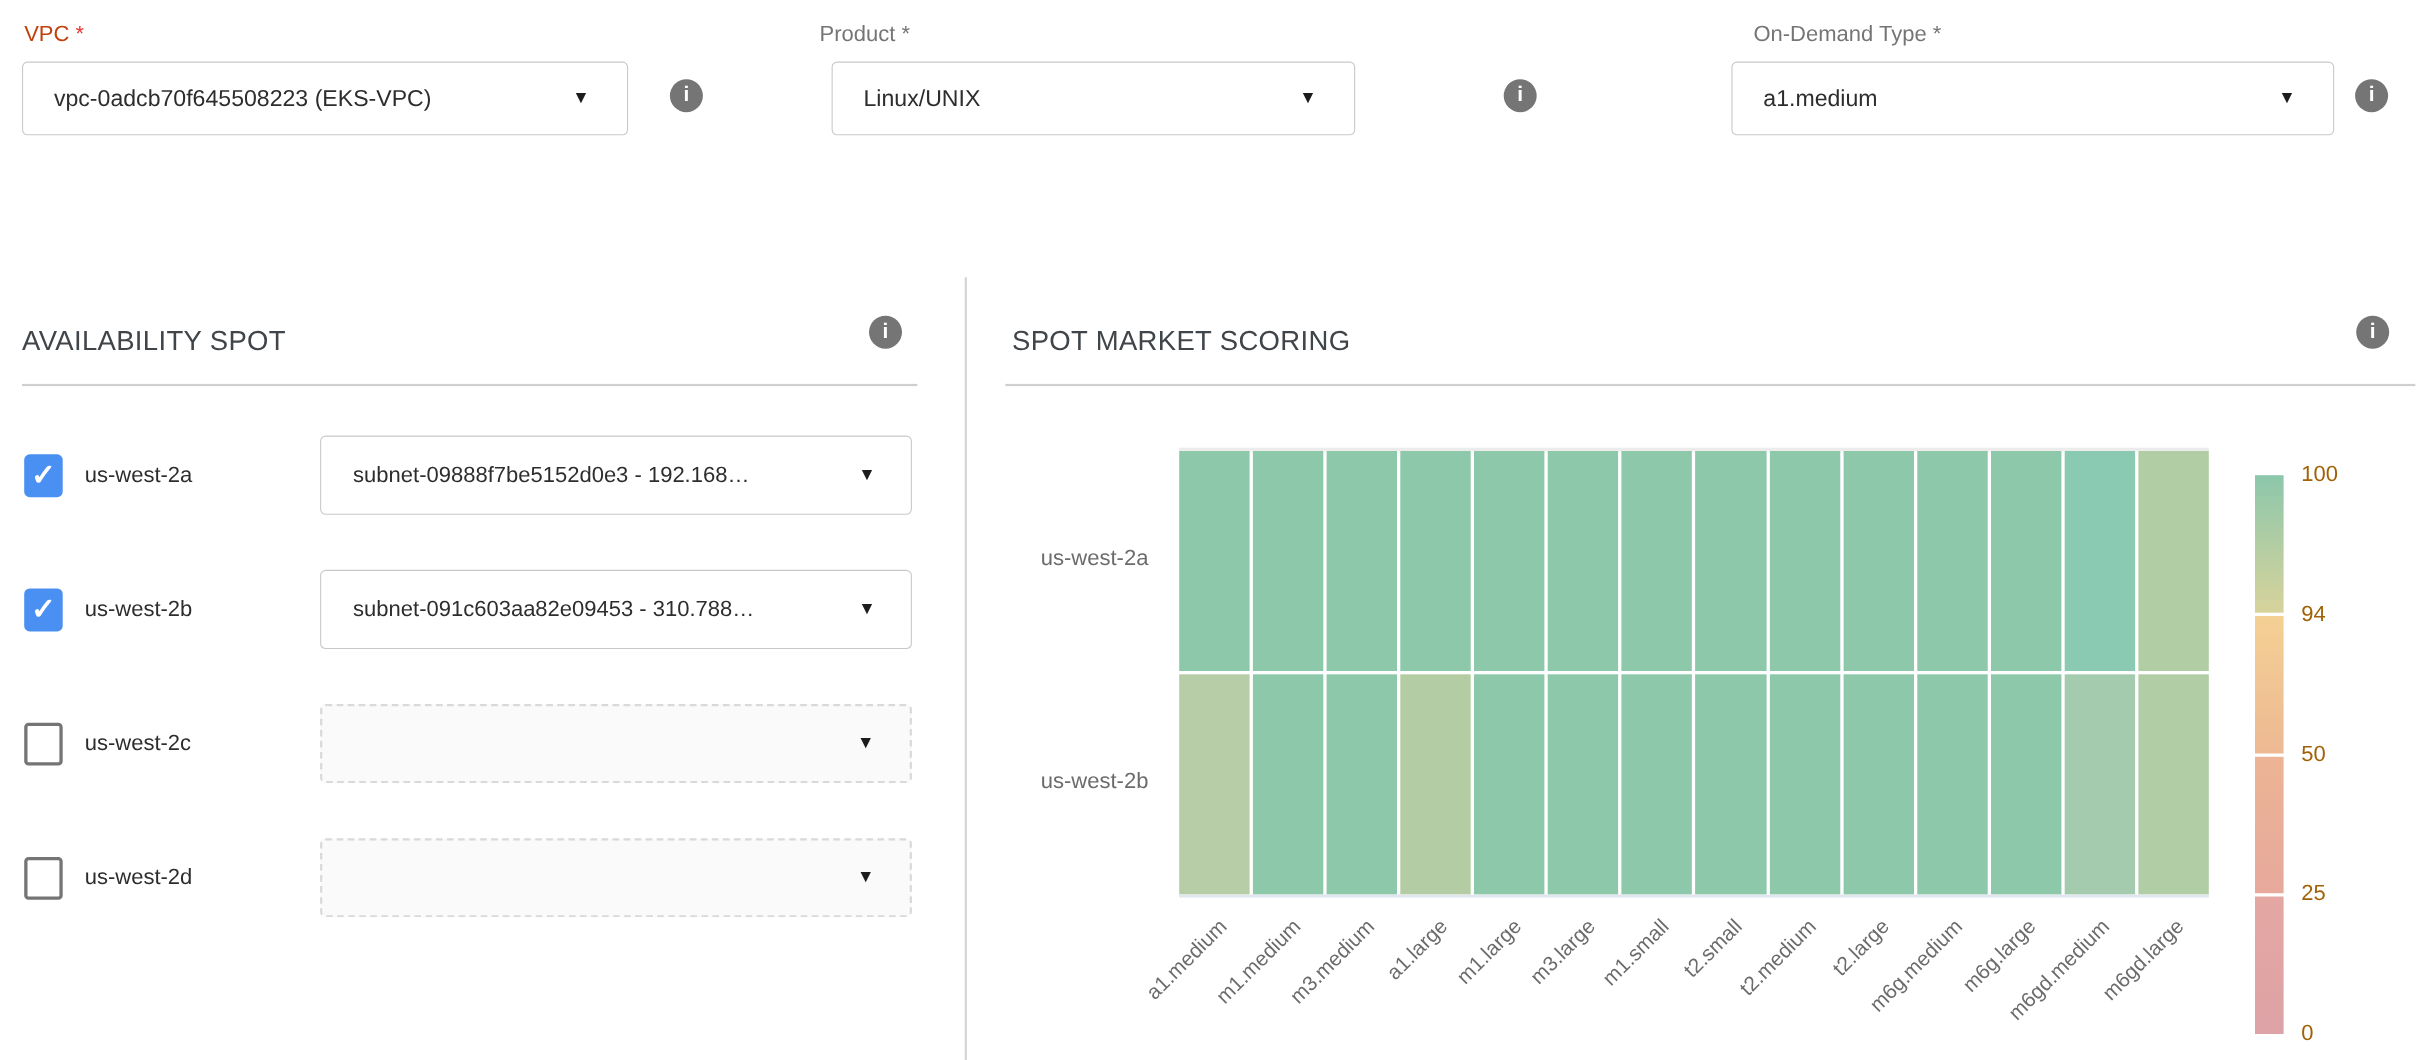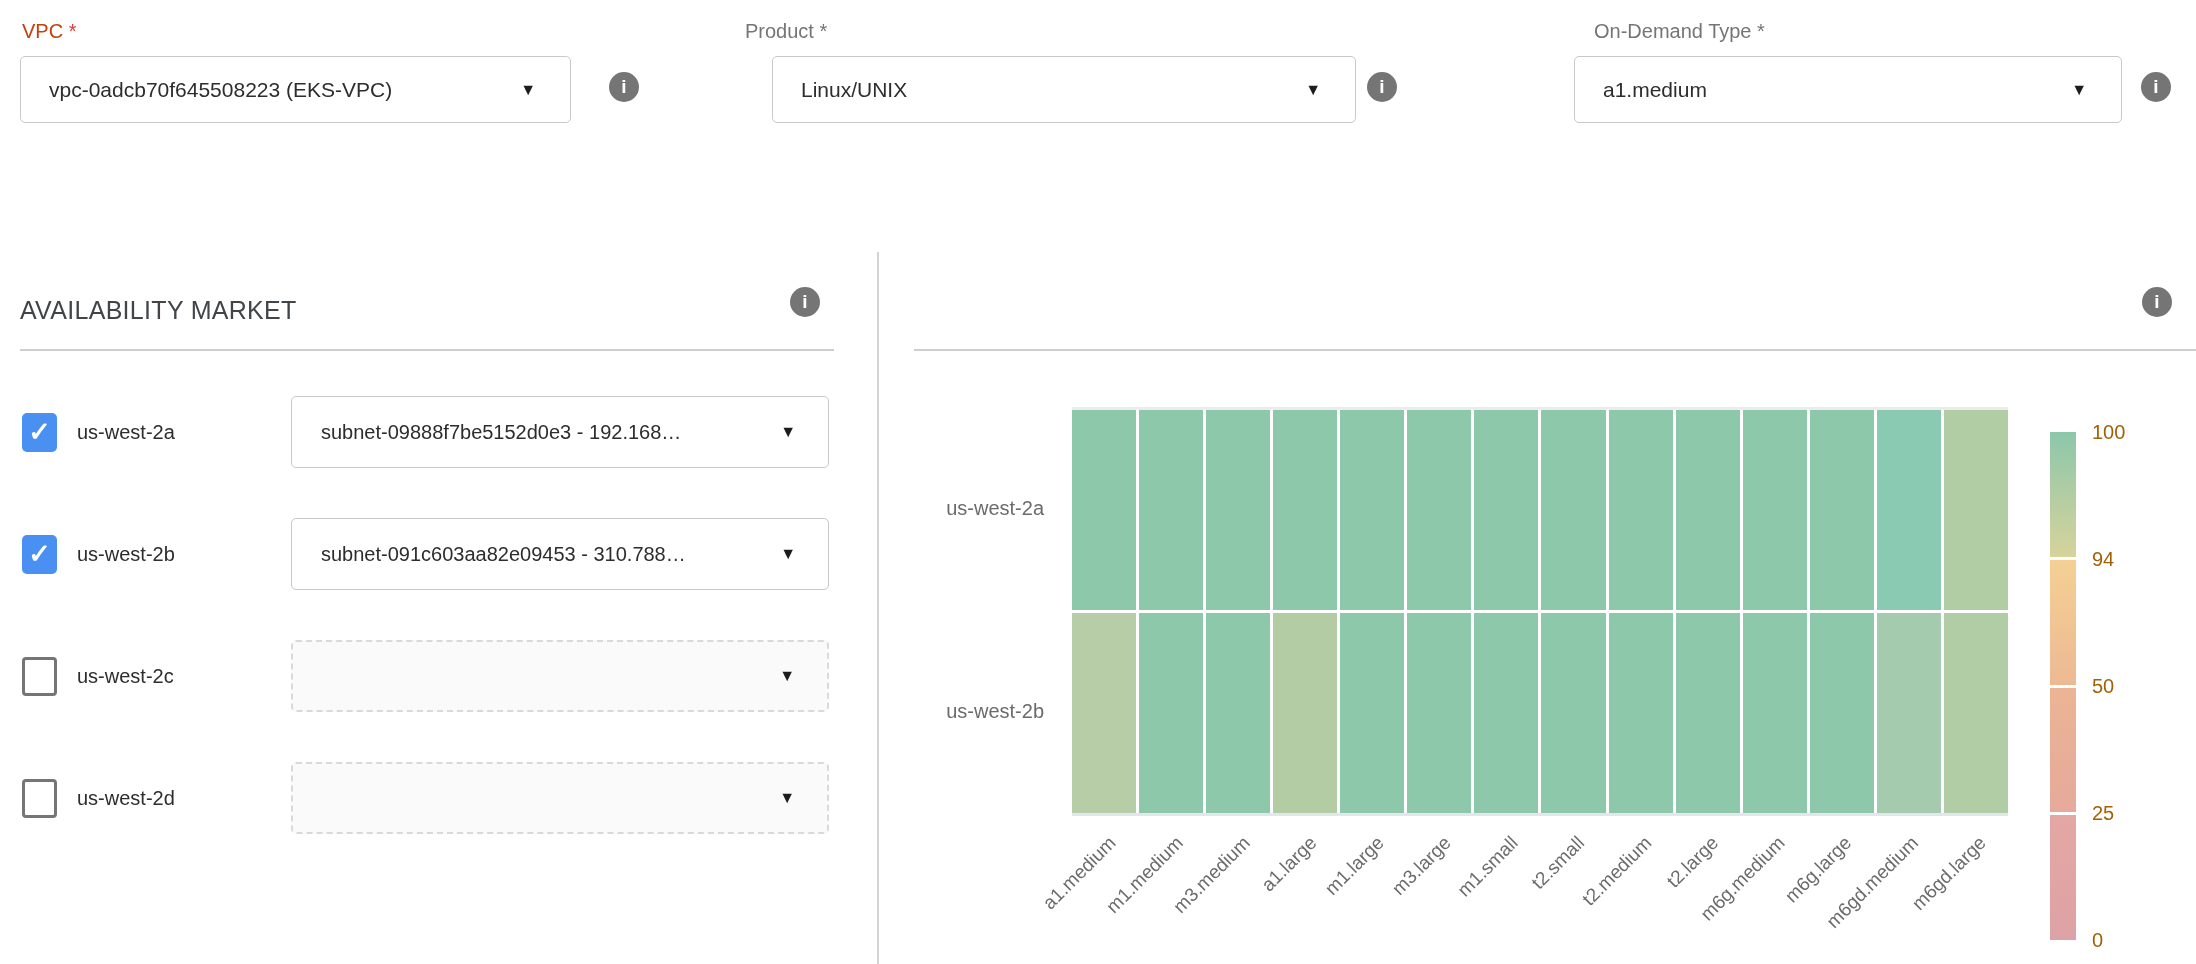--- a/index.html
+++ b/index.html
@@ -70,37 +70,37 @@
   <div class="select" style="left:20px; top:56px; width:551px;">
     <span>vpc-0adcb70f645508223 (EKS-VPC)</span>
     <span class="caret">▼</span>
   </div>
   <div class="info-icon" style="left:609px; top:72px;">i</div>
 
   <div class="field-label" style="left:745px; top:20px;">
     <span>Product</span>
     <span>*</span>
   </div>
-  <div class="select" style="left:756px; top:56px; width:584px;margin-left:16px;">
+  <div class="select" style="left:756px; top:56px; width:476px;">
     <span>Linux/UNIX</span>
     <span class="caret">▼</span>
   </div>
   <div class="info-icon" style="left:1367px; top:72px;">i</div>
 
   <div class="field-label" style="left:1554px; top:20px;margin-left:40px;">
     <span>On-Demand Type</span>
     <span>*</span>
   </div>
   <div class="select" style="left:1574px; top:56px; width:548px;">
     <span>a1.medium</span>
     <span class="caret">▼</span>
   </div>
   <div class="info-icon" style="left:2141px; top:72px;">i</div>
 
-  <div class="section-title" style="left:20px; top:296px;">AVAILABILITY MARKET</div>
+  <div class="section-title" style="left:20px; top:296px;">AVAILABILITY SPOT</div>
   <div class="info-icon" style="left:790px; top:287px;">i</div>
   <div class="hdivider" style="left:20px; top:349px; width:814px;"></div>
 
   <div>
       <div class="az-row" style="top: 396px;">
         <div class="checkbox checked" style="top: 17px;">
           <span class="check">✓</span>
         </div>
         <div class="zone-label">us-west-2a</div>
         <div class="subnet-select filled">
@@ -131,20 +131,21 @@
         <div class="zone-label">us-west-2d</div>
         <div class="subnet-select empty">
           <span></span>
           <span class="caret">▼</span>
         </div>
       </div>
     </div>
 
   <div class="vdivider" style="left:877px; top:252px; height:712px;"></div>
 
+  <div class="section-title" style="left:920px; top:296px;">SPOT MARKET SCORING</div>
   <div class="info-icon" style="left:2142px; top:287px;">i</div>
   <div class="hdivider" style="left:914px; top:349px; width:1282px;"></div>
 
   <div class="heatmap-plot">
     <div class="heatmap-grid">
         <div class="heat-cell" title="us-west-2a / a1.medium" style="background: rgb(141, 200, 170);"></div>
         <div class="heat-cell" title="us-west-2a / m1.medium" style="background: rgb(141, 200, 170);"></div>
         <div class="heat-cell" title="us-west-2a / m3.medium" style="background: rgb(141, 200, 170);"></div>
         <div class="heat-cell" title="us-west-2a / a1.large" style="background: rgb(141, 200, 170);"></div>
         <div class="heat-cell" title="us-west-2a / m1.large" style="background: rgb(141, 200, 170);"></div>

